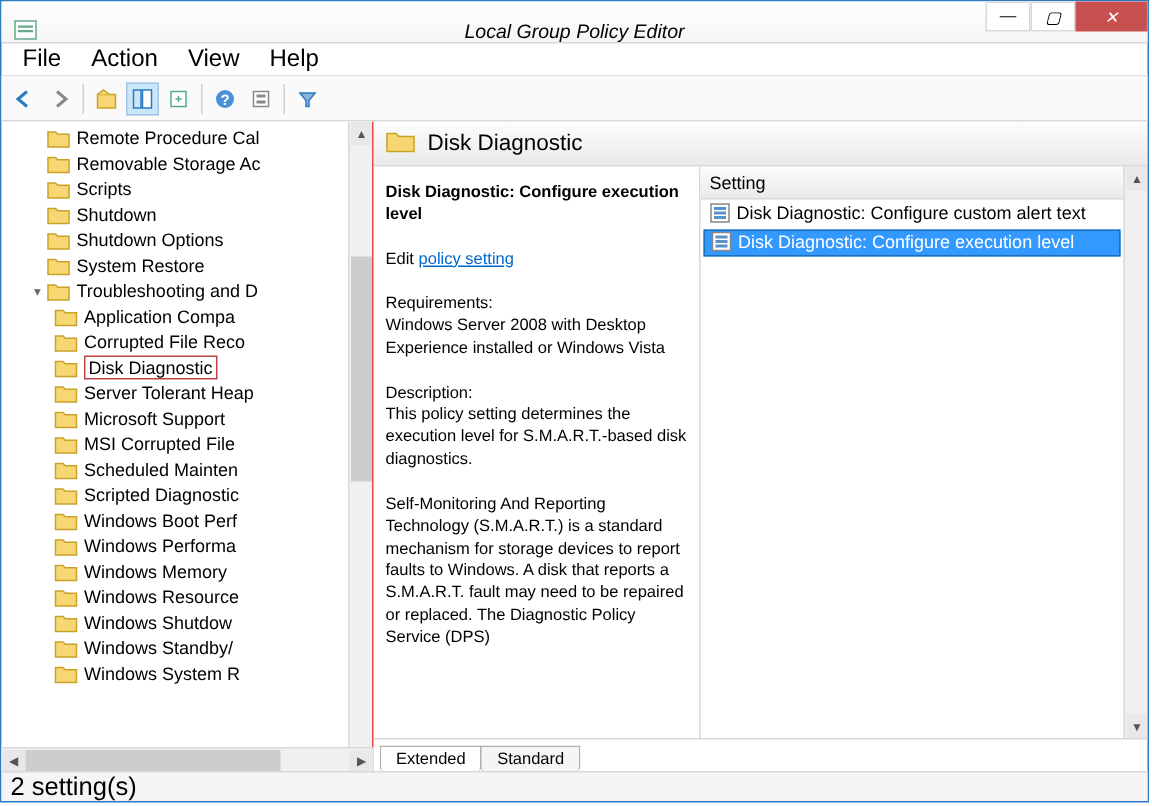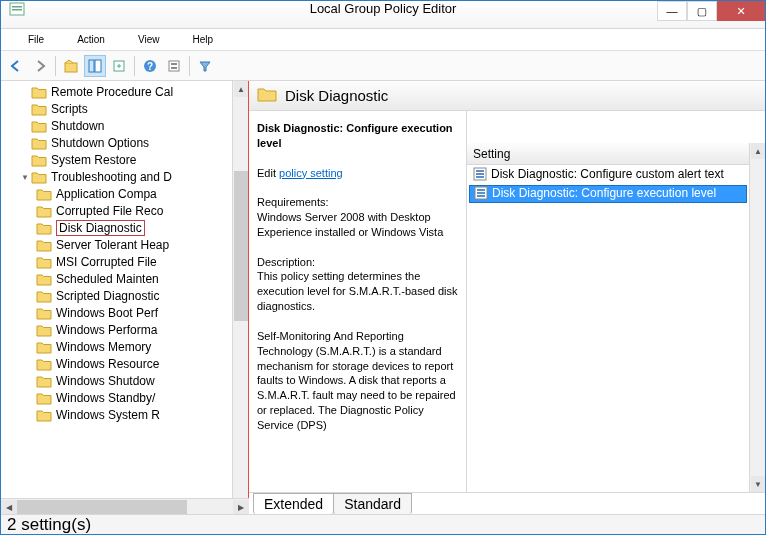--- a/index.html
+++ b/index.html
@@ -1,55 +1,55 @@
 <!DOCTYPE html>
 <html><head>
 <meta charset="utf-8">
 <style>
 * { box-sizing: border-box; margin: 0; padding: 0; font-family: "Segoe UI", Tahoma, sans-serif; }
 body { width: 768px; height: 537px; background: #fff; overflow: hidden; font-size: 12px; color: #000; }
 .window { border: 1px solid #2a7ac4; width: 766px; height: 535px; display: flex; flex-direction: column; }
-.titlebar { height: 28px; background: linear-gradient(#fff, #f5f5f5); display: flex; align-items: flex-start; position: relative; border-bottom: 1px solid #d8d8d8; }
+.titlebar { height: 28px; background: linear-gradient(#fff, #f5f5f5); display: flex; align-items: flex-end; position: relative; border-bottom: 1px solid #d8d8d8; font-style: italic; }
 .titlebar-icon { width: 16px; height: 16px; margin-left: 8px; }
 .titlebar-title { position: absolute; left: 50%; transform: translateX(-50%); font-size: 13px; }
 .winbtns { position: absolute; right: 0; top: 0; display: flex; }
 .winbtn { width: 30px; height: 20px; display: flex; align-items: center; justify-content: center; font-size: 11px; }
 .winbtn.min { background: #fff; border: 1px solid #d8d8d8; }
 .winbtn.max { background: #fff; border: 1px solid #d8d8d8; }
 .winbtn.close { background: #c75050; color: #fff; width: 48px; }
 .menubar { height: 22px; display: flex; align-items: center; padding: 0 6px; gap: 4px; border-bottom: 1px solid #e0e0e0; }
-.menuitem { padding: 2px 8px; font-size: 10px; margin-left: 13px; }
+.menuitem { padding: 2px 8px; font-size: 16px; }
 .toolbar { height: 30px; display: flex; align-items: center; padding: 0 4px; gap: 2px; border-bottom: 1px solid #d8d8d8; background: #fafafa; }
 .tbtn { width: 22px; height: 22px; display: flex; align-items: center; justify-content: center; border: 1px solid transparent; }
 .tbtn.active { border: 1px solid #9fc4e6; background: #cde6f7; }
 .tsep { width: 1px; height: 20px; background: #d0d0d0; margin: 0 2px; }
 .content { flex: 1; display: flex; overflow: hidden; }
 .tree { width: 248px; border-right: 1px solid #ef4444; overflow: hidden; position: relative; background: #fff; }
 .tree-inner { padding: 2px 0 0 0; }
 .treeitem { display: flex; align-items: center; height: 17px; white-space: nowrap; padding-left: 12px; }
 .treeitem.indent1 { padding-left: 18px; }
 .treeitem.indent2 { padding-left: 23px; }
 .treeitem .exp { width: 12px; text-align: center; color: #666; font-size: 9px; }
 .treeitem .folder { width: 16px; height: 14px; margin-right: 4px; }
 .treeitem .label { font-size: 12px; }
 .treeitem.selected .label { border: 1px solid #b44; padding: 0 2px; background: #fff; }
 .right { flex: 1; display: flex; flex-direction: column; overflow: hidden; }
 .right-header { height: 30px; background: linear-gradient(#fdfdfd, #eaeaea); display: flex; align-items: center; padding: 0 8px; gap: 8px; border-bottom: 1px solid #d8d8d8; font-size: 15px; }
 .right-body { flex: 1; display: flex; overflow: hidden; }
 .desc-pane { width: 218px; border-right: 1px solid #d8d8d8; padding: 10px 8px; font-size: 11px; line-height: 1.35; overflow: hidden; position: relative; }
 .desc-pane b { font-weight: bold; }
 .desc-pane .editlink { color: #0066cc; text-decoration: underline; margin-top: 46px; }
-.list-pane { flex: 1; display: flex; flex-direction: column; overflow: hidden; position: relative; margin-top: 32px; }
+.list-pane { flex: 1; display: flex; flex-direction: column; overflow: hidden; position: relative; }
 .list-header { height: 22px; background: linear-gradient(#fdfdfd, #eaeaea); border-bottom: 1px solid #d8d8d8; display: flex; align-items: center; padding: 0 6px; font-size: 12px; }
 .list-body { flex: 1; padding: 2px 2px; overflow: auto; }
 .list-row { height: 18px; display: flex; padding: 0 4px; gap: 4px; font-size: 12px; white-space: nowrap; }
 .list-row.selected { background: #3399ff; color: #fff; border: 1px solid #1a6fbf; }
 .setting-icon { width: 14px; height: 14px; }
 .tabs { height: 22px; display: flex; align-items: flex-end; padding-left: 4px; border-top: 1px solid #d8d8d8; }
-.tab { padding: 2px 10px; font-size: 14px; border: 1px solid #b0b0b0; border-bottom: none; background: #f5f5f5; margin-right: -1px; border-radius: 0 0 3px 3px; }
+.tab { padding: 2px 10px; font-size: 11px; border: 1px solid #b0b0b0; border-bottom: none; background: #f5f5f5; margin-right: -1px; border-radius: 0 0 3px 3px; }
 .tab.active { background: #fff; }
 .statusbar { height: 20px; border-top: 1px solid #d8d8d8; display: flex; align-items: center; padding: 0 6px; font-size: 17px; background: #f5f5f5; }
 .hscroll { height: 16px; background: #f0f0f0; border-top: 1px solid #d8d8d8; position: relative; }
 .hscroll-thumb { position: absolute; height: 14px; top: 1px; background: #cdcdcd; }
 .hscroll-arrow { position: absolute; width: 16px; height: 14px; top: 1px; background: #e8e8e8; display:flex; align-items:center; justify-content:center; font-size:8px; color:#555;}
 .vscroll { width: 16px; background: #f0f0f0; border-left: 1px solid #d8d8d8; position: relative; }
 .vscroll-thumb { position: absolute; width: 14px; left: 1px; background: #cdcdcd; }
 .vscroll-arrow { position: absolute; height: 16px; width: 14px; left: 1px; background: #e8e8e8; display:flex; align-items:center; justify-content:center; font-size:8px; color:#555;}
 </style>
 </head>
@@ -142,20 +142,27 @@
               <span class="folder"><svg width="16" height="14" viewBox="0 0 16 14">
                   <path d="M1 3 L6 3 L7.5 4.5 L15 4.5 L15 13 L1 13 Z" fill="#f7d774" stroke="#c9a227"></path>
                 </svg></span>
               <span class="label">Remote Procedure Cal</span>
             </div>
             <div class="treeitem indent1">
               <span class="exp"></span>
               <span class="folder"><svg width="16" height="14" viewBox="0 0 16 14">
                   <path d="M1 3 L6 3 L7.5 4.5 L15 4.5 L15 13 L1 13 Z" fill="#f7d774" stroke="#c9a227"></path>
                 </svg></span>
+              <span class="label">Removable Storage Ac</span>
+            </div>
+            <div class="treeitem indent1">
+              <span class="exp"></span>
+              <span class="folder"><svg width="16" height="14" viewBox="0 0 16 14">
+                  <path d="M1 3 L6 3 L7.5 4.5 L15 4.5 L15 13 L1 13 Z" fill="#f7d774" stroke="#c9a227"></path>
+                </svg></span>
               <span class="label">Scripts</span>
             </div>
             <div class="treeitem indent1">
               <span class="exp"></span>
               <span class="folder"><svg width="16" height="14" viewBox="0 0 16 14">
                   <path d="M1 3 L6 3 L7.5 4.5 L15 4.5 L15 13 L1 13 Z" fill="#f7d774" stroke="#c9a227"></path>
                 </svg></span>
               <span class="label">Shutdown</span>
             </div>
             <div class="treeitem indent1">
@@ -199,20 +206,27 @@
                   <path d="M1 3 L6 3 L7.5 4.5 L15 4.5 L15 13 L1 13 Z" fill="#f7d774" stroke="#c9a227"></path>
                 </svg></span>
               <span class="label">Disk Diagnostic</span>
             </div>
             <div class="treeitem indent2">
               <span class="exp"></span>
               <span class="folder"><svg width="16" height="14" viewBox="0 0 16 14">
                   <path d="M1 3 L6 3 L7.5 4.5 L15 4.5 L15 13 L1 13 Z" fill="#f7d774" stroke="#c9a227"></path>
                 </svg></span>
               <span class="label">Server Tolerant Heap</span>
+            </div>
+            <div class="treeitem indent2">
+              <span class="exp"></span>
+              <span class="folder"><svg width="16" height="14" viewBox="0 0 16 14">
+                  <path d="M1 3 L6 3 L7.5 4.5 L15 4.5 L15 13 L1 13 Z" fill="#f7d774" stroke="#c9a227"></path>
+                </svg></span>
+              <span class="label">Microsoft Support</span>
             </div>
             <div class="treeitem indent2">
               <span class="exp"></span>
               <span class="folder"><svg width="16" height="14" viewBox="0 0 16 14">
                   <path d="M1 3 L6 3 L7.5 4.5 L15 4.5 L15 13 L1 13 Z" fill="#f7d774" stroke="#c9a227"></path>
                 </svg></span>
               <span class="label">MSI Corrupted File</span>
             </div>
             <div class="treeitem indent2">
               <span class="exp"></span>

